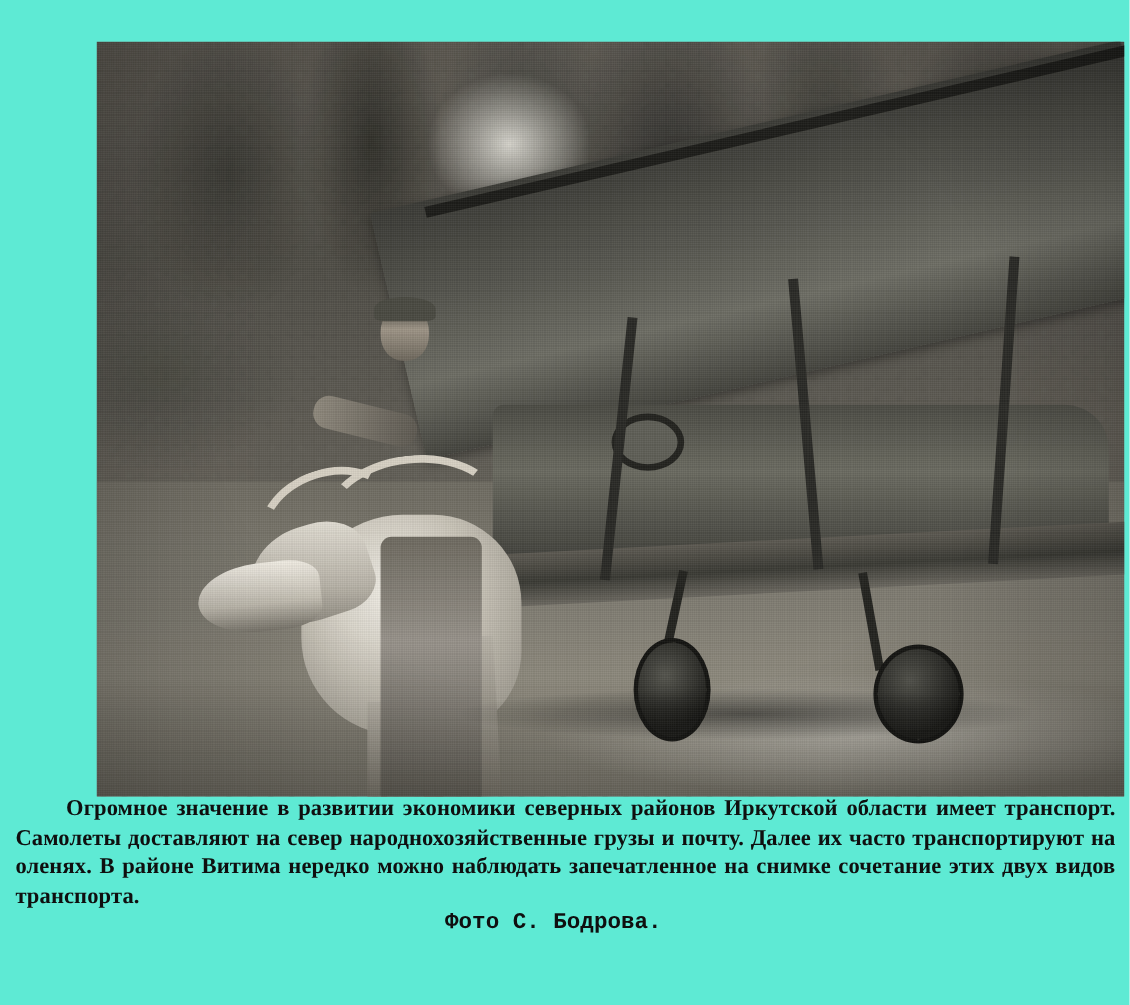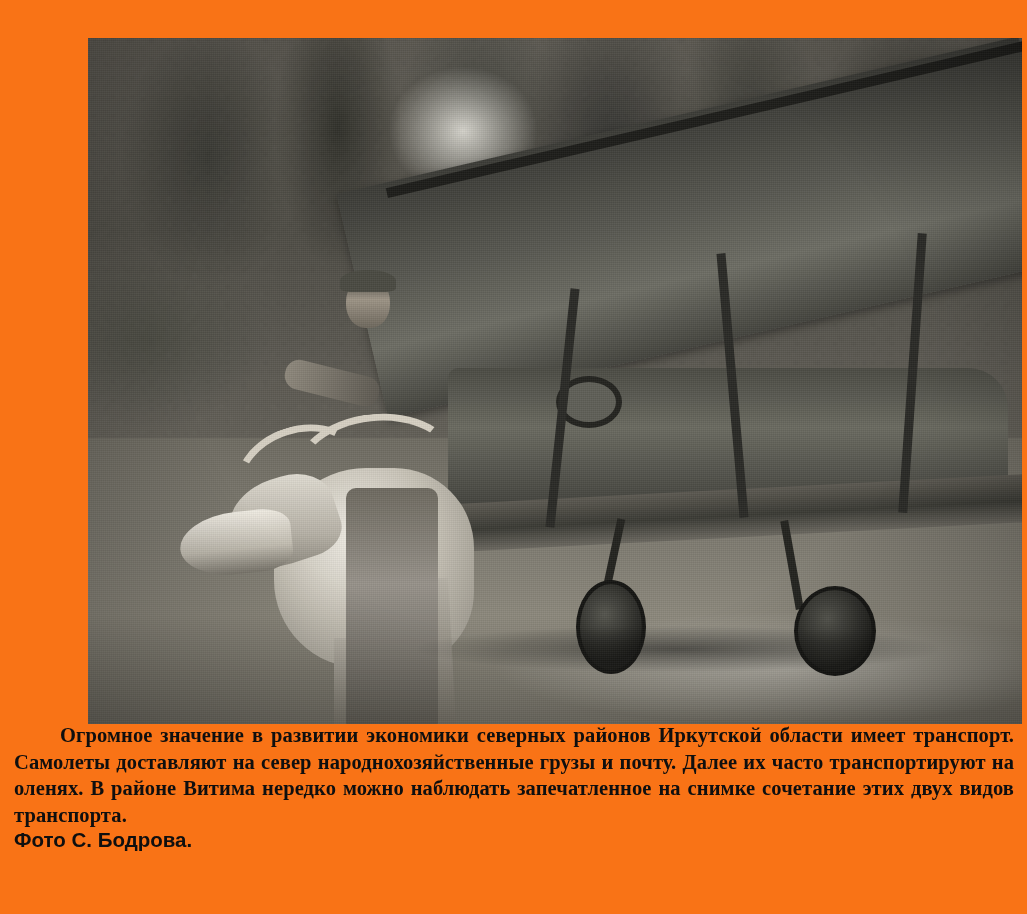--- a/index.html
+++ b/index.html
@@ -11,21 +11,21 @@
     width: 1027px;
     height: 914px;
     font-family: "Liberation Serif", serif;
     color: #111111;
     overflow: hidden;
   }
   .page {
     position: relative;
     width: 1027px;
     height: 914px;
-    background: #f97316;
+    background: #5eead4;
   }
 
   
   .photo-block {
     position: absolute;
     left: 48px;
     top: 22px;
     width: 934px;
     height: 686px;
     overflow: hidden;
@@ -250,22 +250,22 @@
     text-justify: inter-word;
   }
   .caption p.first {
     text-indent: 46px;
   }
   .credit {
     position: absolute;
     left: 14px;
     top: 828px;
     width: 1000px;
-    text-align: left;
-    font-family: Liberation Sans, sans-serif;
+    text-align: center;
+    font-family: Liberation Mono, monospace;
     font-size: 20.5px;
     font-weight: bold;
     color: #0f0f0f;
     padding-right: 22px;
     box-sizing: border-box;
   }
 </style>
 </head>
 <body>
 

